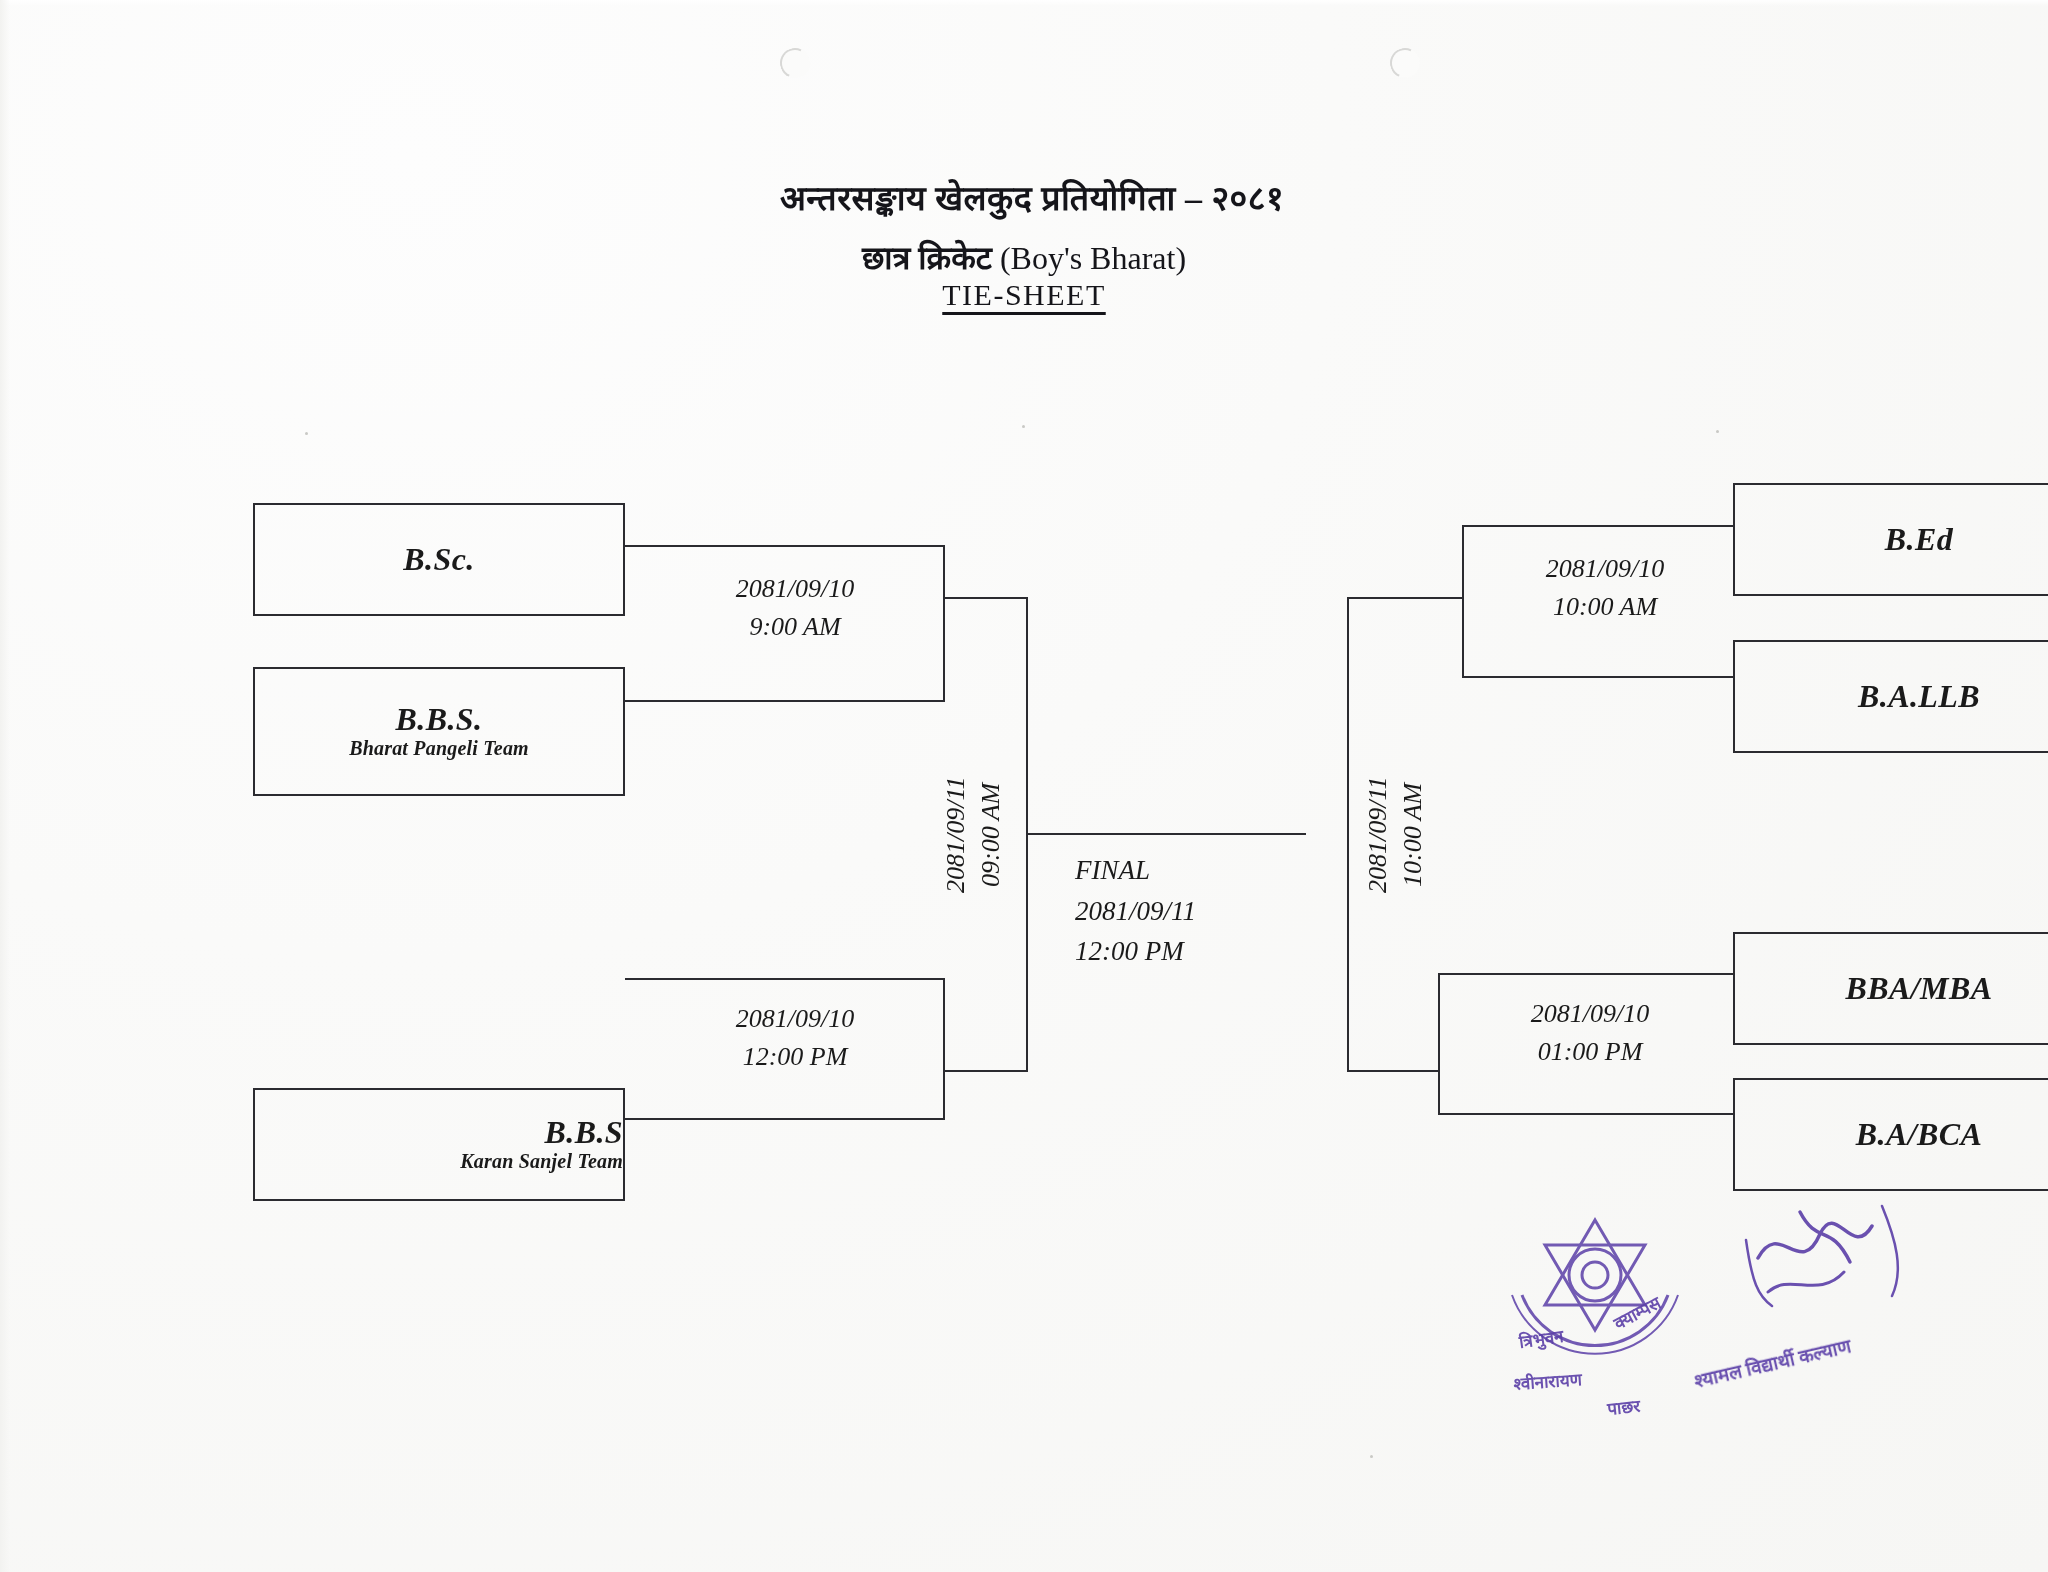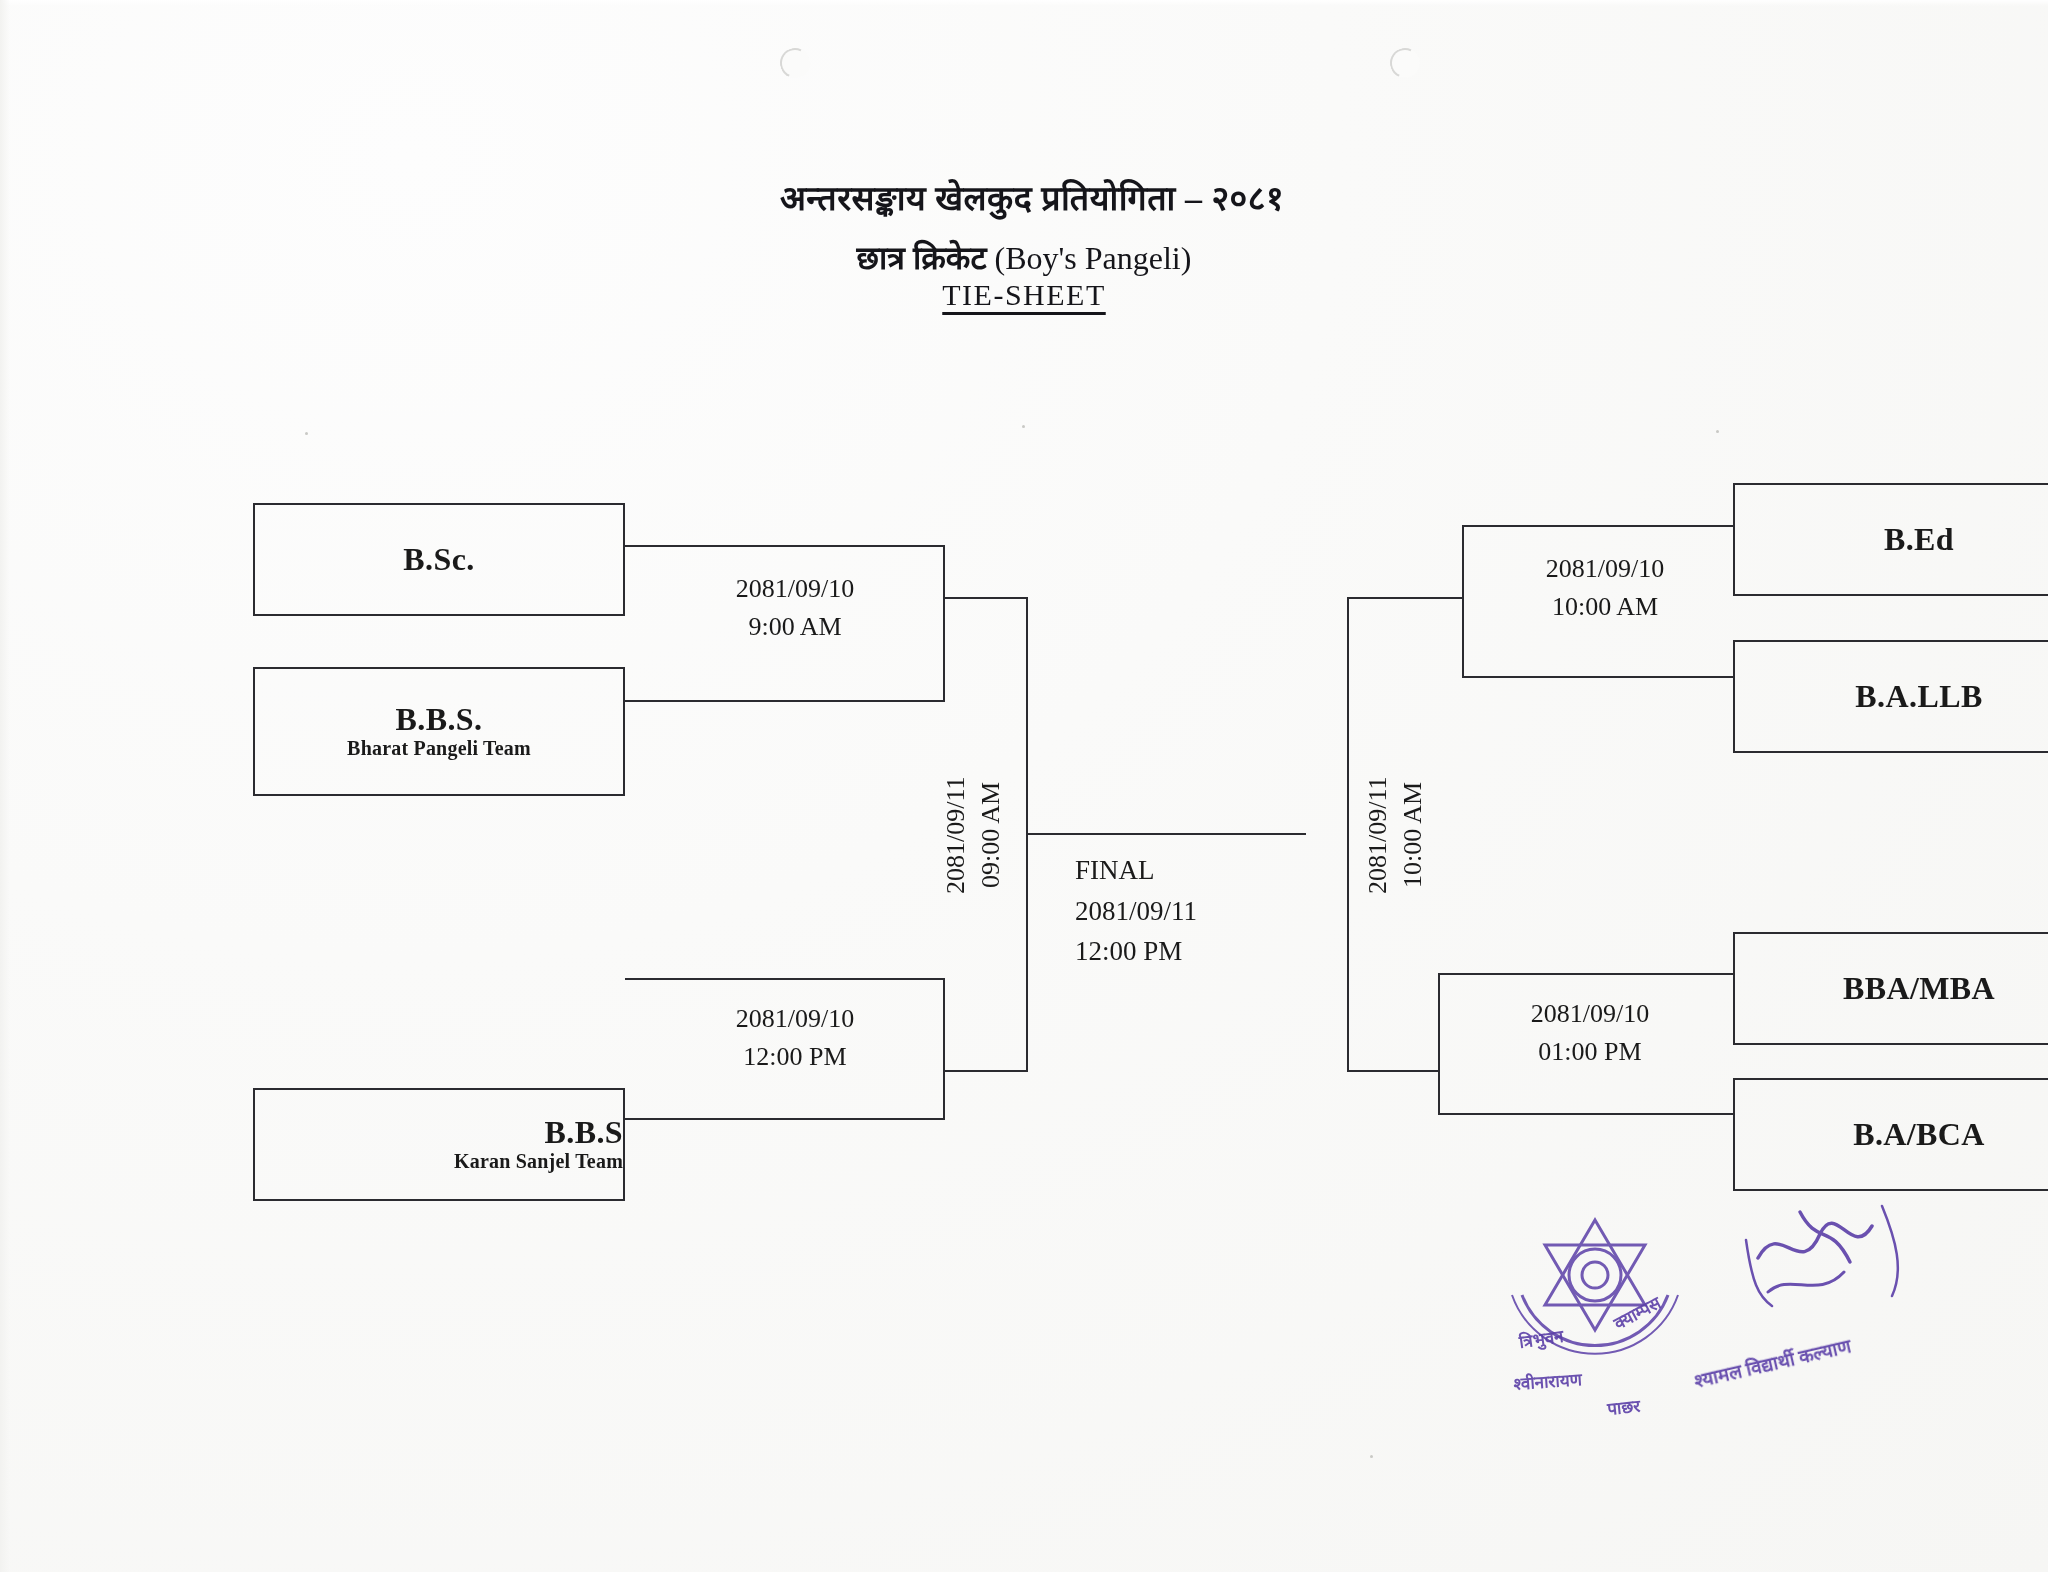--- a/index.html
+++ b/index.html
@@ -64,21 +64,21 @@
   .title-sub .en { font-weight: 400; }
   .title-tie {
     font-size: 30px;
     letter-spacing: 1.5px;
     text-decoration: underline;
     text-underline-offset: 7px;
     color: #15151a;
   }
 
   
-  .bracket { position: absolute; inset: 0; }
+  .bracket { position: absolute; inset: 0; font-style: italic; }
 
   .team-box {
     position: absolute;
     border: 2px solid #2b2b30;
     background: transparent;
     display: flex;
     flex-direction: column;
     align-items: center;
     justify-content: center;
     box-sizing: border-box;
@@ -165,21 +165,21 @@
 
   <div class="speck" style="left:305px; top:432px;"></div>
   <div class="speck" style="left:1022px; top:425px;"></div>
   <div class="speck" style="left:1716px; top:430px;"></div>
   <div class="speck" style="left:1370px; top:1455px;"></div>
 
   <div class="header">
     <div class="title-np">अन्तरसङ्काय खेलकुद प्रतियोगिता – २०८१</div>
     <div class="title-sub">
       <span>छात्र क्रिकेट</span>
-      <span class="en">(Boy's Pangeli)</span>
+      <span class="en">(Boy's Bharat)</span>
     </div>
     <div class="title-tie">TIE-SHEET</div>
   </div>
 
   <div class="bracket">
 
     <div class="team-box" style="left:253px; top:503px; width:372px; height:113px;">
       <div class="team-name">B.Sc.</div>
     </div>
     <div class="team-box" style="left:253px; top:667px; width:372px; height:129px;">

